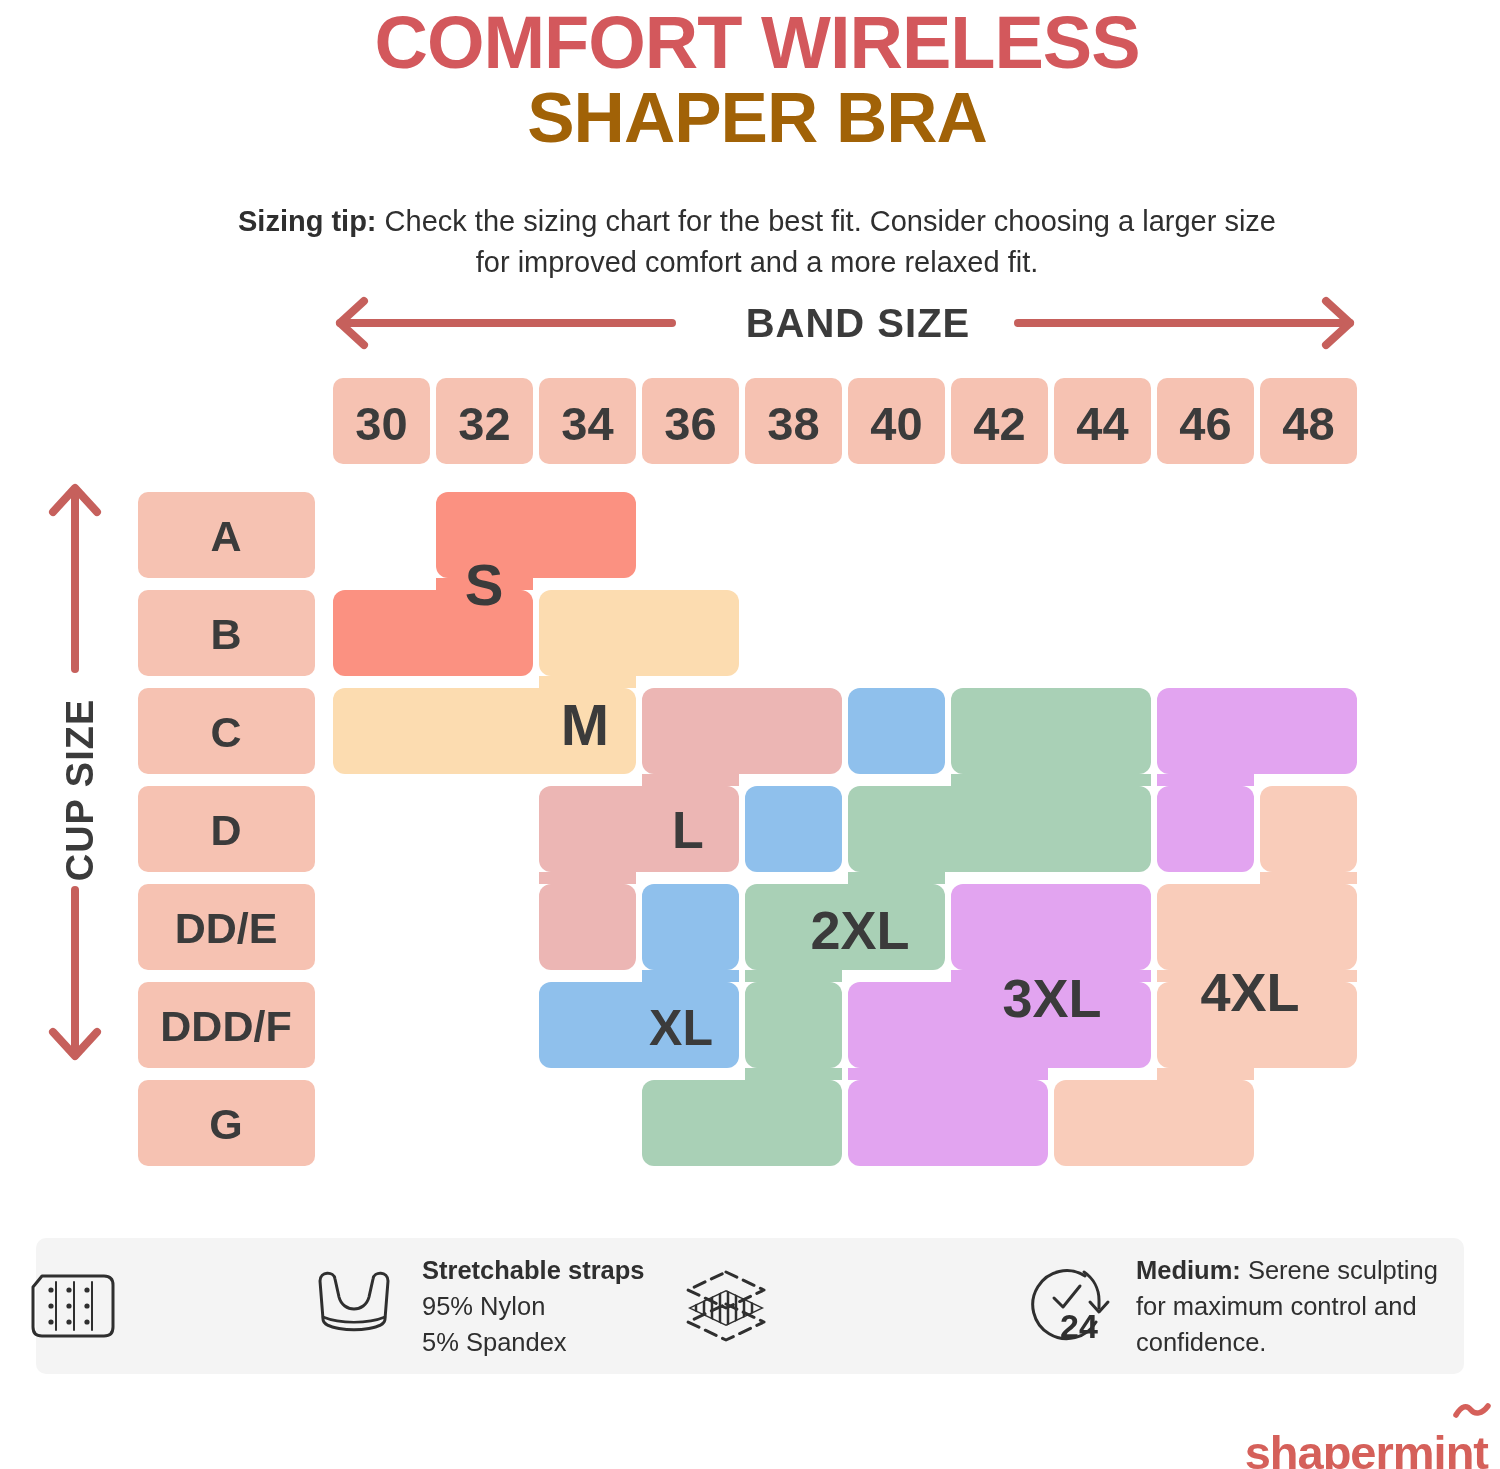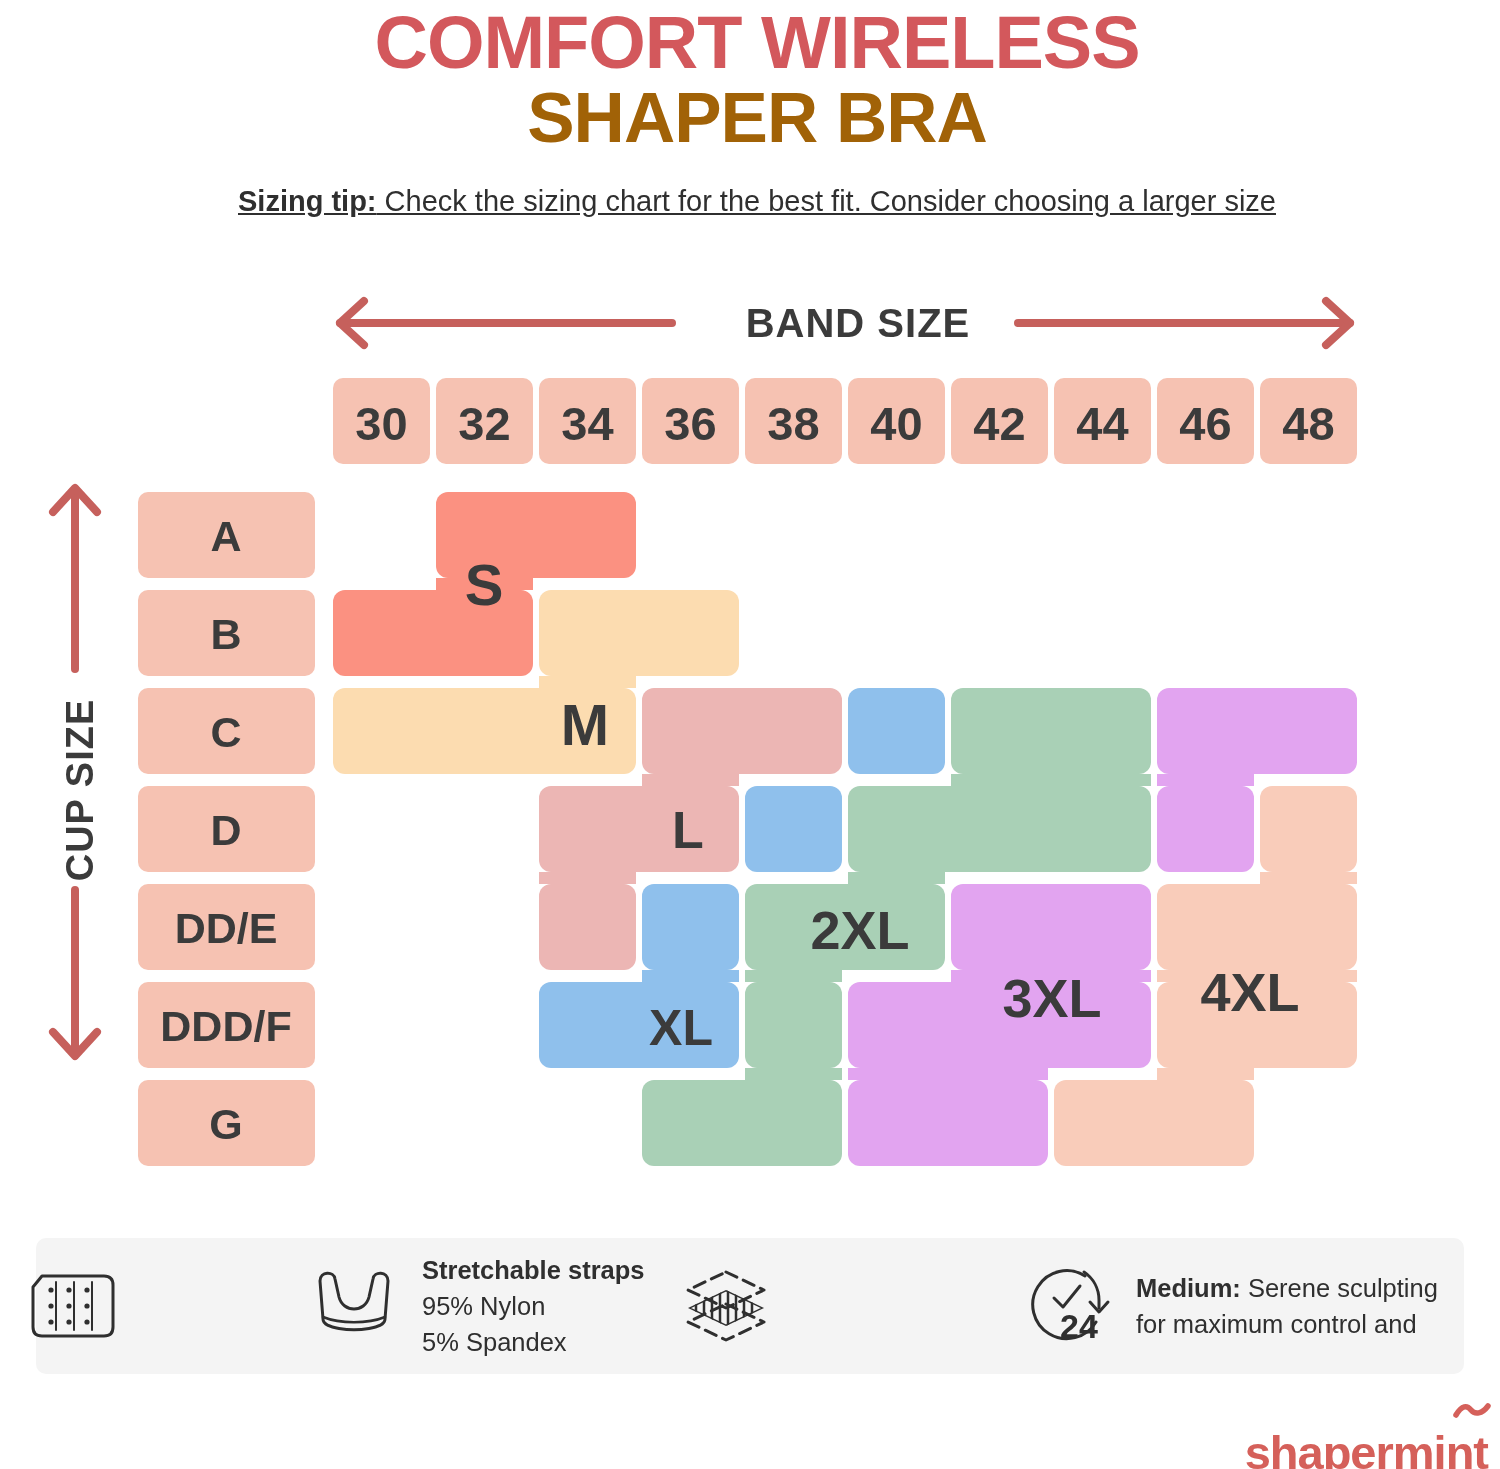--- a/index.html
+++ b/index.html
@@ -1,21 +1,21 @@
 <!DOCTYPE html>
 <html><head>
 <meta charset="utf-8">
 <style>
   html,body{margin:0;padding:0;background:#fff;}
   .page{position:relative;width:1500px;height:1469px;background:#ffffff;overflow:hidden;
         font-family:"Liberation Sans",sans-serif;}
   .hdr{position:absolute;left:0;top:0;width:100%;text-align:center;padding-left:7px;}
   .hdr h1{margin:6px 0 0;font-size:74px;line-height:1.0;font-weight:900;letter-spacing:-1px;color:#D3585C;}
   .hdr h2{margin:2px 0 0;font-size:71px;line-height:1.0;font-weight:900;letter-spacing:-1px;color:#a16207;}
-  .tip{margin:28px auto 0;width:1260px;font-size:29px;line-height:41px;color:#2F2F2F;text-decoration:underline;}
+  .tip{margin:48px auto 0;width:1260px;font-size:29px;line-height:41px;color:#2F2F2F;}
   .tip b{font-weight:700;}
   svg text{font-family:"Liberation Sans",sans-serif;}
   .strip{position:absolute;left:36px;top:1238px;width:1428px;height:136px;background:#F4F4F4;border-radius:10px;}
   .feat{position:absolute;top:1244px;height:124px;display:flex;align-items:center;gap:22px;}
   .ftext{display:flex;flex-direction:column;justify-content:center;}
   .fline{font-size:25.5px;line-height:36px;color:#2F2F2F;white-space:pre;}
   .fline b{font-weight:700;}
   .ficon{flex:none;stroke:#2F2F2F;fill:none;stroke-width:3;stroke-linecap:round;stroke-linejoin:round;}
   .logo{position:absolute;right:12px;top:1398px;display:flex;align-items:baseline;
         font-size:47px;font-weight:700;letter-spacing:-1px;color:#D5605A;flex-direction:column;}
@@ -23,21 +23,21 @@
 </style>
 </head>
 <body>
 
 <div class="page">
 
   <div class="hdr">
     <h1>COMFORT WIRELESS</h1>
     <h2>SHAPER BRA</h2>
     <p class="tip"><b>Sizing tip:</b><span> Check the sizing chart for the best fit. Consider choosing a larger size</span><br>
-      </p>
+      <span>for improved comfort and a more relaxed fit.</span></p>
   </div>
 
   <svg width="1500" height="1230" viewBox="0 0 1500 1230" style="position:absolute;left:0;top:0;">
       <line stroke="#C6605C" stroke-width="8" stroke-linecap="round" stroke-linejoin="round" fill="none" x1="672" y1="323" x2="340" y2="323"></line>
       <polyline stroke="#C6605C" stroke-width="8" stroke-linecap="round" stroke-linejoin="round" fill="none" points="364,301 340,323 364,345"></polyline>
       <line stroke="#C6605C" stroke-width="8" stroke-linecap="round" stroke-linejoin="round" fill="none" x1="1018" y1="323" x2="1350" y2="323"></line>
       <polyline stroke="#C6605C" stroke-width="8" stroke-linecap="round" stroke-linejoin="round" fill="none" points="1326,301 1350,323 1326,345"></polyline>
       <text x="858" y="323" text-anchor="middle" dominant-baseline="central" font-size="40" font-weight="800" fill="#3B3B3B" letter-spacing="1">BAND SIZE</text>
       <rect x="333" y="378" width="97" height="86" rx="10" fill="#F6C2B2"></rect>
       <text x="381.5" y="423" text-anchor="middle" dominant-baseline="central" font-size="47" font-weight="800" fill="#3B3B3B">30</text>
@@ -244,20 +244,21 @@
     <svg class="ficon" width="92" height="84" viewBox="0 0 92 84">
       <path d="M63 12 A34 34 0 1 0 74 58"></path>
       <path d="M62 8 A34 34 0 0 1 77 36 L77 44"></path>
       <polyline points="68,38 77,48 86,38"></polyline>
       <polyline points="32,34 41,43 58,22"></polyline>
       <text x="57" y="74" font-size="34" font-weight="700" fill="#2F2F2F" stroke="none" text-anchor="middle">24</text>
     </svg>
     <div class="ftext">
       <div class="fline"><b>Medium:</b><span> Serene sculpting</span></div>
       <div class="fline"><b></b><span>for maximum control and</span></div>
+      <div class="fline"><b></b><span>confidence.</span></div>
     </div>
   </div>
 
   <div class="logo">
     <svg width="38" height="22" viewBox="0 0 38 22">
       <path d="M3 17 C9 7 14 7 18 12 C22 17 29 16 35 8" stroke="#D5605A" stroke-width="5.5" fill="none" stroke-linecap="round"></path>
     </svg>
     <span>shapermint</span>
   </div>
 

